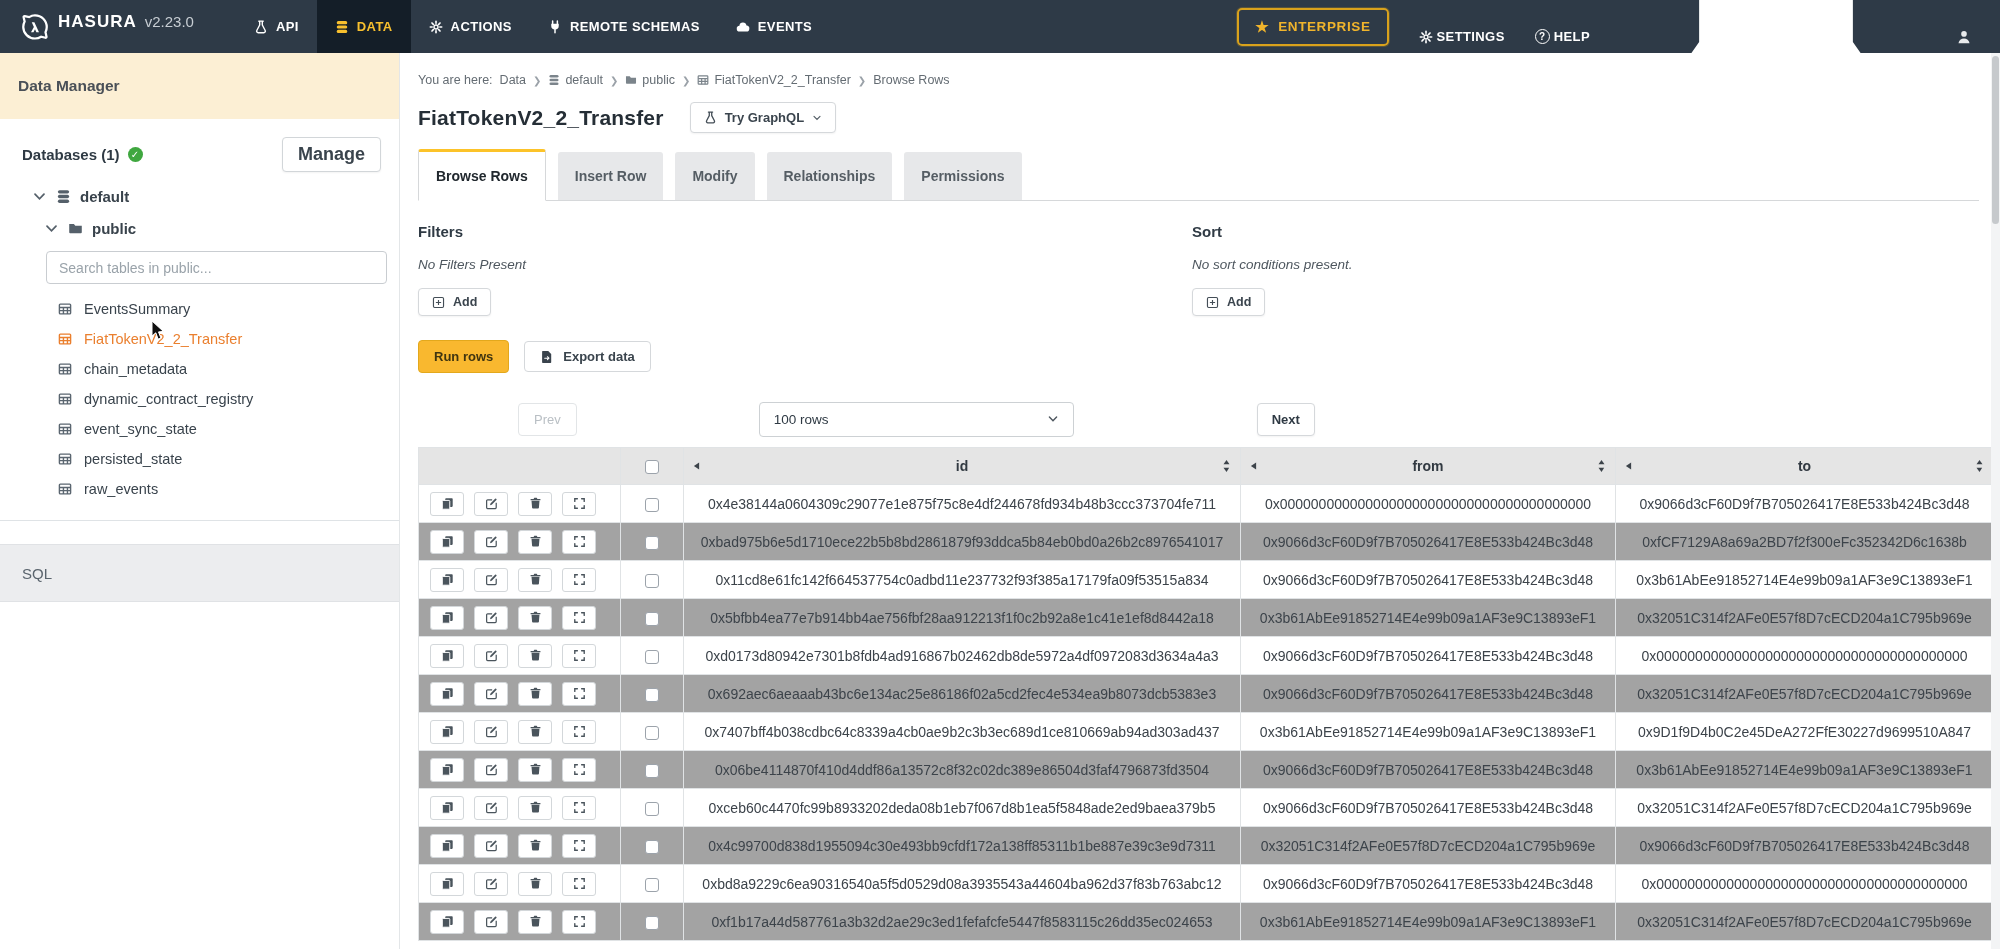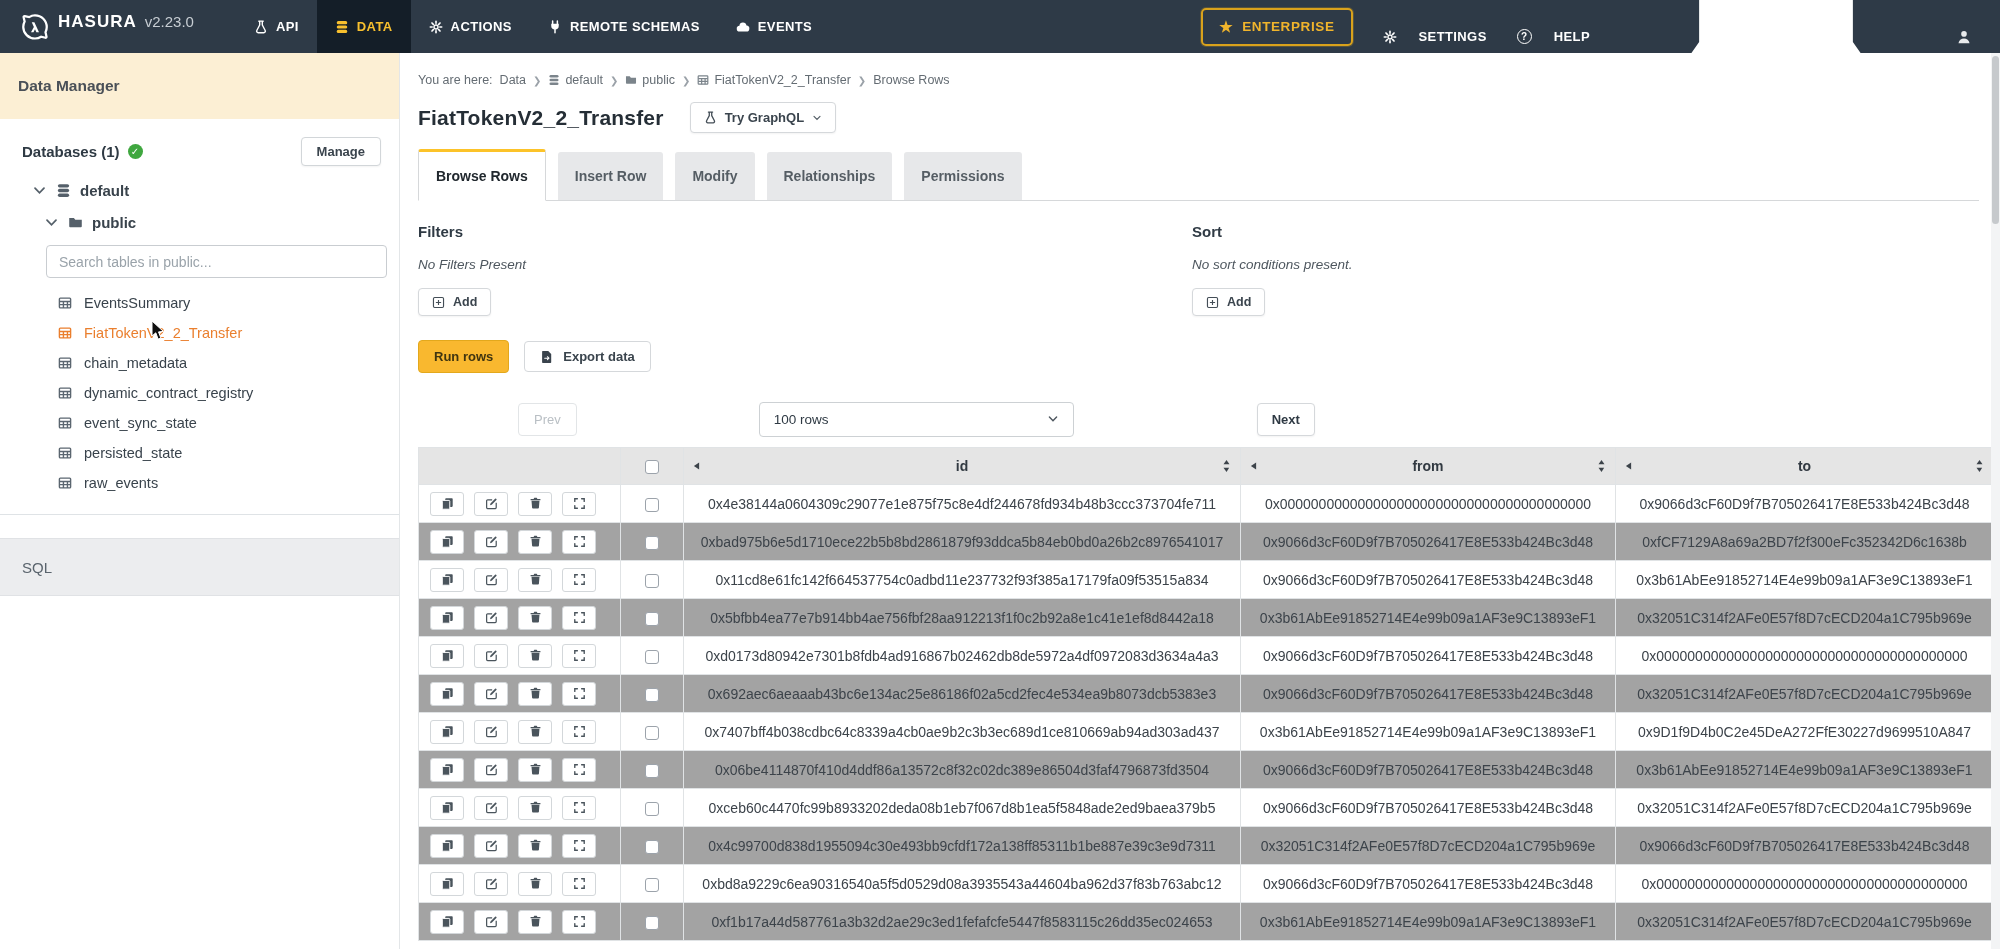--- a/index.html
+++ b/index.html
@@ -18,39 +18,39 @@
   .nav-item { display:flex; align-items:center; gap:8px; padding:0 18px; height:100%;
               font-size:13px; font-weight:bold; letter-spacing:.4px; cursor:pointer; }
   .nav-item .icon { width:14px; height:14px; color:#fff; }
   .nav-item.active { background:#141e28; color:#f8c02e; }
   .nav-item.active .icon { color:#f8c02e; }
   .nav-right { margin-left:auto; display:flex; align-items:center; gap:30px; padding-right:28px; }
   .enterprise { display:flex; align-items:center; gap:9px; background:transparent; border:2px solid #d9a21c;
                 border-radius:5px; padding:8px 16px; color:#f0b42c; font-weight:bold; font-size:13.5px;
                 letter-spacing:.6px; cursor:pointer; font-family:inherit; box-shadow:0 0 0 1px rgba(217,162,28,.25); }
   .enterprise .star { color:#f0b42c; font-size:15px; }
-  .nav-link { display:flex; align-items:center; gap:22px; font-size:13px; font-weight:bold; letter-spacing:.4px; cursor:pointer;margin-top:20px; }
+  .nav-link { display:flex; align-items:center; gap:4px; font-size:13px; font-weight:bold; letter-spacing:.4px; cursor:pointer;margin-top:20px; }
   .nav-link .icon { width:14px; height:14px; color:#fff; }
   .qmark { width:15px; height:15px; border:1.5px solid #fff; border-radius:50%; font-size:10px; font-weight:bold;
            display:flex; align-items:center; justify-content:center; }
   .bell-wrap { position:relative; cursor:pointer; margin-left:6px; }
   .bell-wrap .icon { width:17px; height:17px; color:#fff; }
   .user-btn .icon { width:16px; height:16px; color:#e8eaec; }
 
   
   .sidebar { position:absolute; top:53px; left:0; width:400px; height:896px; background:#fff;
              border-right:1px solid #e3e6e8; z-index:20; }
   .dm-header { height:66px; background:#fcefd4; display:flex; align-items:center; padding-left:18px;
                font-size:15.5px; font-weight:bold; color:#4a5057; }
   .db-row { display:flex; align-items:center; margin:18px 18px 0 22px; }
   .db-title { font-size:15px; font-weight:bold; color:#2f3a44; }
   .check-circle { width:15px; height:15px; background:#3fa73f; border-radius:50%; color:#fff; font-size:10px;
                   display:inline-flex; align-items:center; justify-content:center; margin-left:8px; }
   .manage-btn { margin-left:auto; background:#fff; border:1px solid #d2d6d9; border-radius:4px; padding:6px 15px;
-                font-size:13px; font-weight:bold; color:#3a444d; cursor:pointer; font-family:inherit;
+                font-size:18px; font-weight:bold; color:#3a444d; cursor:pointer; font-family:inherit;
                 box-shadow:0 1px 2px rgba(0,0,0,.05); }
   .tree-row { display:flex; align-items:center; gap:9px; font-size:15px; font-weight:bold; color:#39434c; cursor:pointer; }
   .tree-row.lvl1 { margin:16px 0 0 32px; }
   .tree-row.lvl2 { margin:15px 0 0 44px; }
   .tree-row .chev { width:12px; height:12px; color:#8a939b; }
   .tree-row .icon { width:15px; height:15px; color:#55606a; }
   .tbl-search { display:block; margin:14px 14px 0 46px; width:341px; height:33px; border:1px solid #c9cdd1;
                 border-radius:4px; padding:0 12px; font-size:14px; font-family:inherit; color:#39434c; outline:none; }
   .tbl-search::placeholder { color:#9aa3aa; }
   .table-list { list-style:none; margin-top:16px; }

